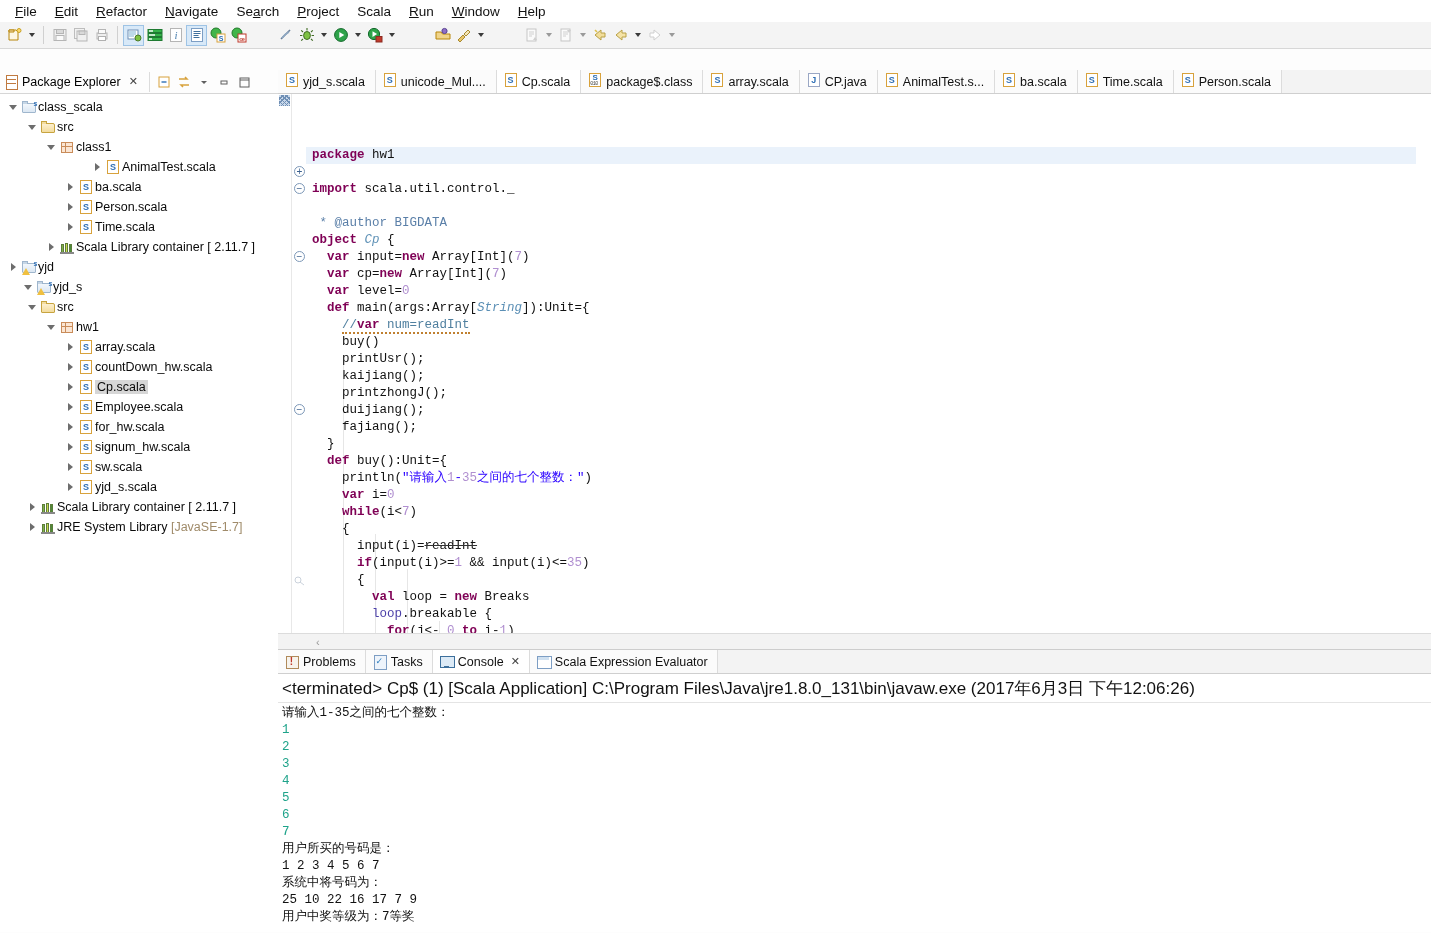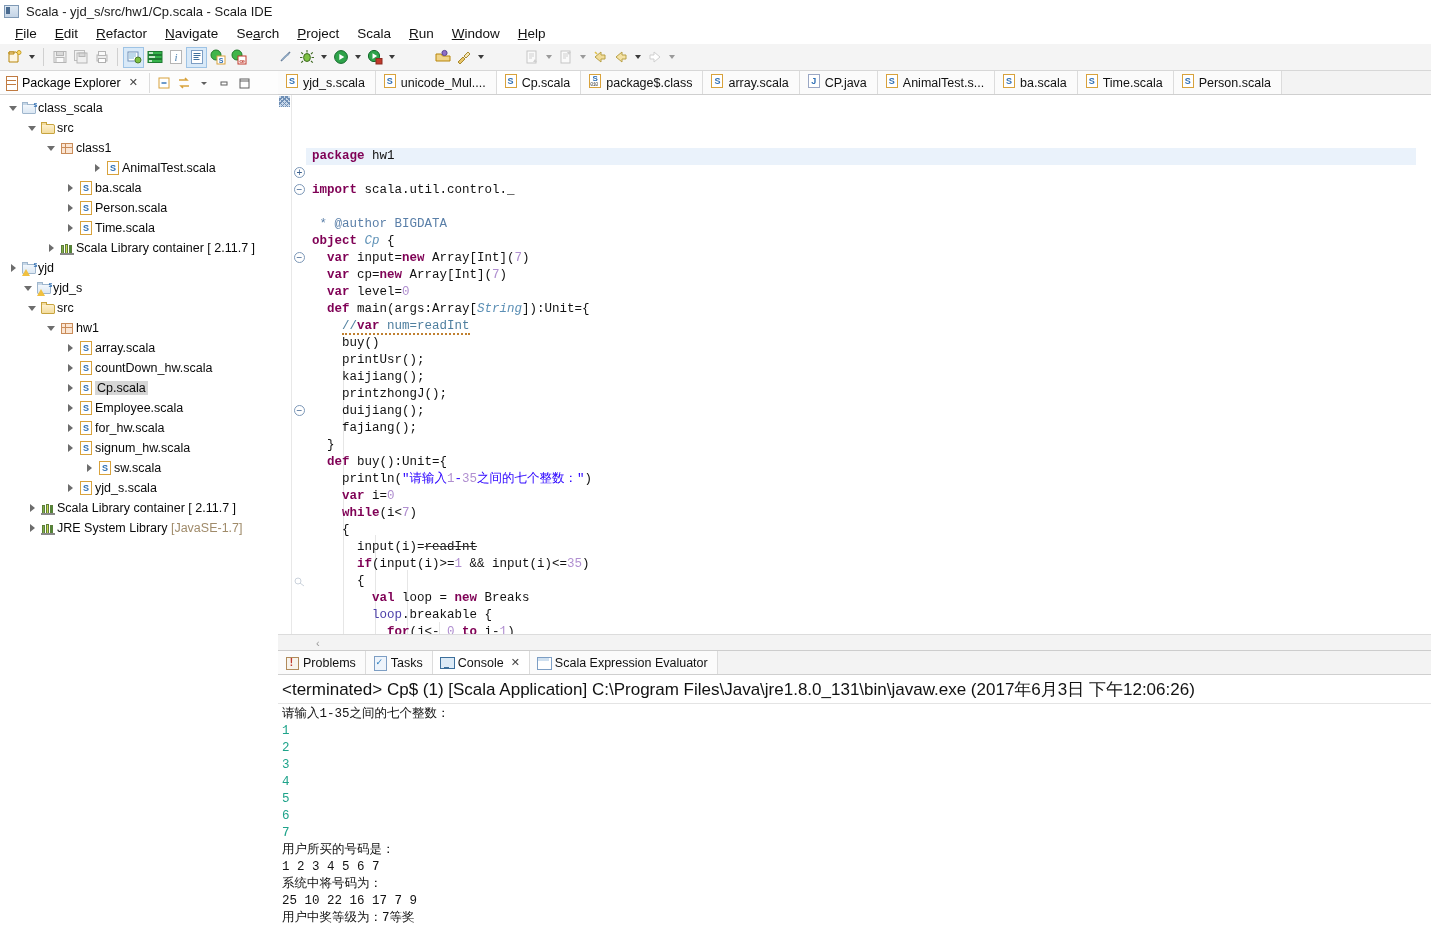--- a/index.html
+++ b/index.html
@@ -88,20 +88,21 @@
     border-left: 3.5px solid transparent;
     border-right: 3.5px solid transparent;
     border-top: 4px solid #3b3b3b;
   }
   .arrowbtn.dim::after { border-top-color: #9a9a9a; }
 
   
   .main {
     display: flex;
     height: calc(933px - 22px - 22px - 27px);
+    margin-top: 21px;
   }
   .leftpane { width: 278px; background: #ffffff; position: relative; }
   .rightpane { flex: 1; display: flex; flex-direction: column; position: relative; }
 
   
   .viewtabbar {
     height: 24px;
     display: flex; align-items: center;
     background: #fdfdfd;
     border-bottom: 1px solid #d6d6d6;
@@ -369,24 +370,20 @@
   .i-eval::after { content:""; position:absolute; left:1px; top:1px; width:11px;height:3px; background:#cfe0f0;}
   .i-pkgexp { width:13px; height:13px; position:relative; display:inline-block; }
   .i-pkgexp::before { content:""; position:absolute; left:2px; top:0; width:10px;height:13px; border:1px solid #c07a40; background:#fff;}
   .i-pkgexp::after { content:""; position:absolute; left:2px; top:4px; width:10px;height:1px; background:#c07a40; box-shadow: 0 4px 0 #c07a40;}
 </style>
 </head>
 <body>
 
 <div id="app">
 
-  <div class="titlebar">
-    <span class="tbicon"></span>
-    <span class="titletext">Scala - yjd_s/src/hw1/Cp.scala - Scala IDE</span>
-  </div>
 
   <div class="menubar">
     <div class="menuitem"><u>F</u><span>ile</span></div>
     <div class="menuitem"><u>E</u>dit</div>
     <div class="menuitem"><u>R</u>efactor</div>
     <div class="menuitem"><u>N</u>avigate</div>
     <div class="menuitem">Se<u>a</u>rch</div>
     <div class="menuitem"><u>P</u>roject</div>
     <div class="menuitem">Scala</div>
     <div class="menuitem"><u>R</u>un</div>
@@ -787,21 +784,21 @@
           </div>
           <div class="trow" style="padding-left: 63px;">
             <span class="twist">
               <span class="chev closed"></span>
             </span>
             <span class="ticon">
               <span class="icon-scala"></span>
             </span>
             <span class="tlabel">signum_hw.scala</span>
           </div>
-          <div class="trow" style="padding-left: 82px;">
+          <div class="trow" style="padding-left: 63px;">
             <span class="twist">
               <span class="chev closed"></span>
             </span>
             <span class="ticon">
               <span class="icon-scala"></span>
             </span>
             <span class="tlabel">sw.scala</span>
           </div>
           <div class="trow" style="padding-left: 63px;">
             <span class="twist">

